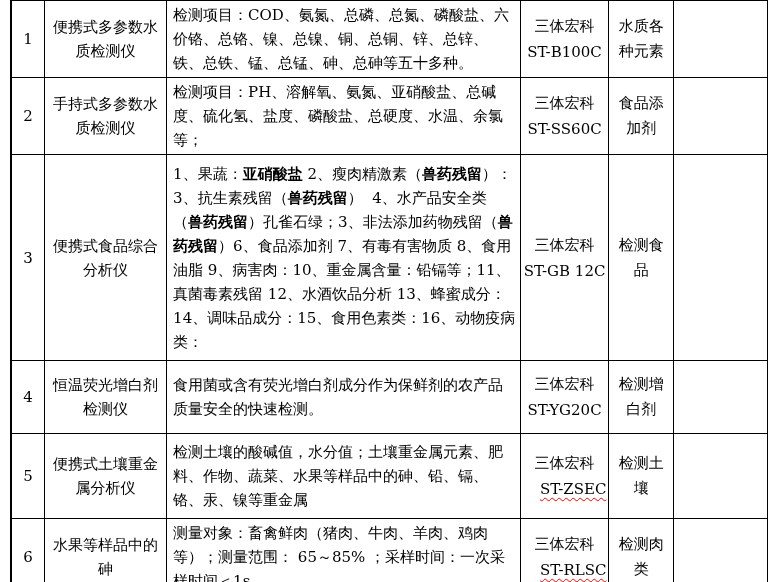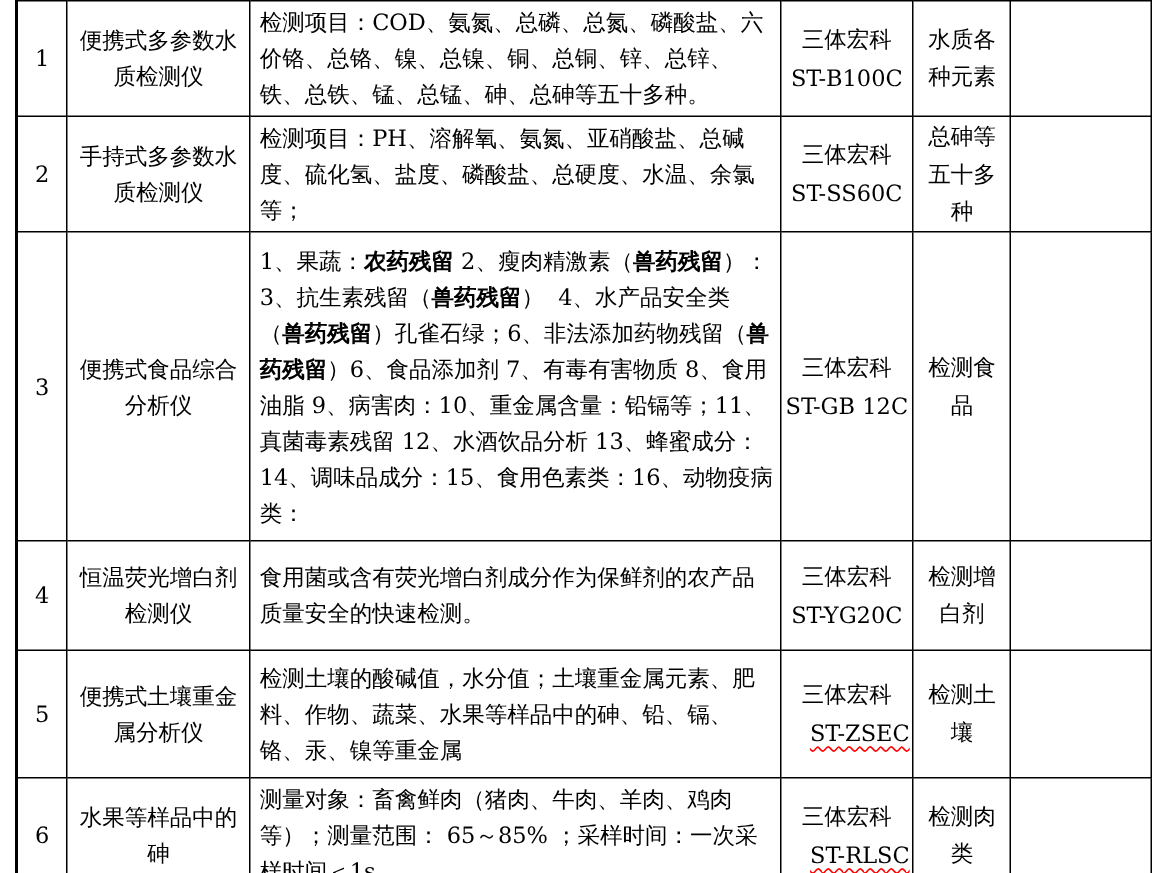--- a/index.html
+++ b/index.html
@@ -113,28 +113,28 @@
     </tr>
 
     <tr class="r2">
       <td class="c-num">2</td>
       <td class="c-name">手持式多参数水质检测仪</td>
       <td class="c-desc"><span>检测项目：PH、溶解氧、氨氮、亚硝酸盐、总碱度、硫化氢、盐度、磷酸盐、总硬度、水温、余氯等；</span></td>
       <td class="c-brand">
         <div>三体宏科</div>
         <div>ST-SS60C</div>
       </td>
-      <td class="c-cat">总砷等五十多种</td>
+      <td class="c-cat">食品添加剂</td>
       <td class="c-extra"></td>
     </tr>
 
     <tr class="r3">
       <td class="c-num">3</td>
       <td class="c-name">便携式食品综合分析仪</td>
-      <td class="c-desc"><span>1、果蔬：</span><b>农药残留</b><span> 2、瘦肉精激素（</span><b>兽药残留</b><span>）：3、抗生素残留（</span><b>兽药残留</b><span>）  4、水产品安全类（</span><b>兽药残留</b><span>）孔雀石绿；6、非法添加药物残留（</span><b>兽药残留</b><span>）6、食品添加剂 7、有毒有害物质 8、食用油脂 9、病害肉：10、重金属含量：铅镉等；11、真菌毒素残留 12、水酒饮品分析 13、蜂蜜成分：14、调味品成分：15、食用色素类：16、动物疫病类：</span></td>
+      <td class="c-desc"><span>1、果蔬：</span><b>亚硝酸盐</b><span> 2、瘦肉精激素（</span><b>兽药残留</b><span>）：3、抗生素残留（</span><b>兽药残留</b><span>）  4、水产品安全类（</span><b>兽药残留</b><span>）孔雀石绿；3、非法添加药物残留（</span><b>兽药残留</b><span>）6、食品添加剂 7、有毒有害物质 8、食用油脂 9、病害肉：10、重金属含量：铅镉等；11、真菌毒素残留 12、水酒饮品分析 13、蜂蜜成分：14、调味品成分：15、食用色素类：16、动物疫病类：</span></td>
       <td class="c-brand">
         <div>三体宏科</div>
         <div>ST-GB 12C</div>
       </td>
       <td class="c-cat">检测食品</td>
       <td class="c-extra"></td>
     </tr>
 
     <tr class="r4">
       <td class="c-num">4</td>

